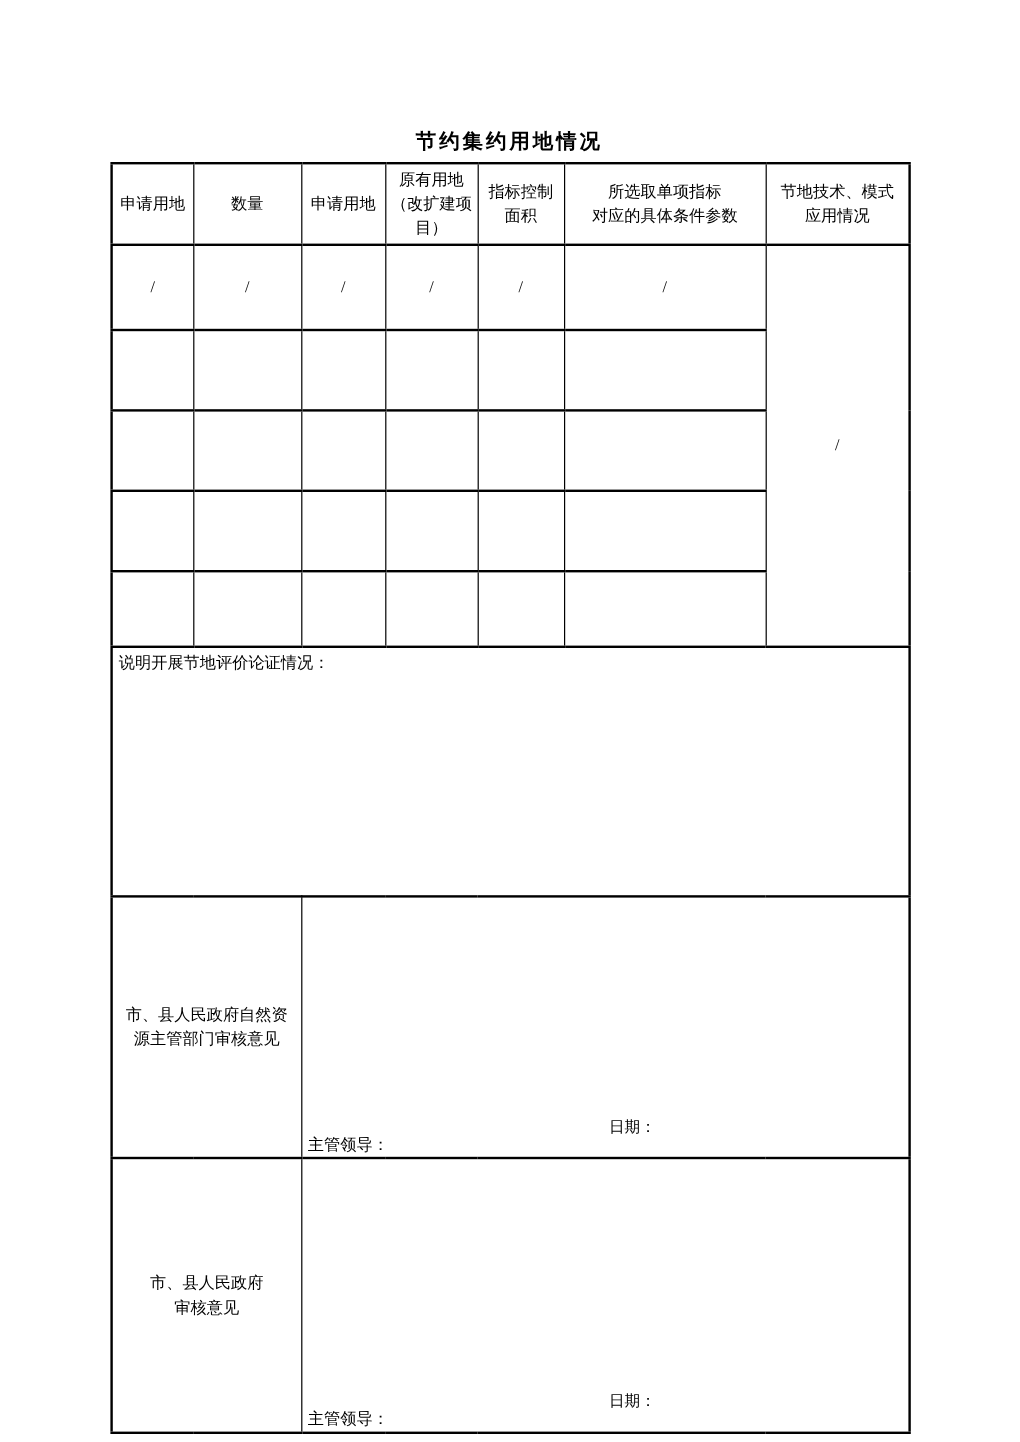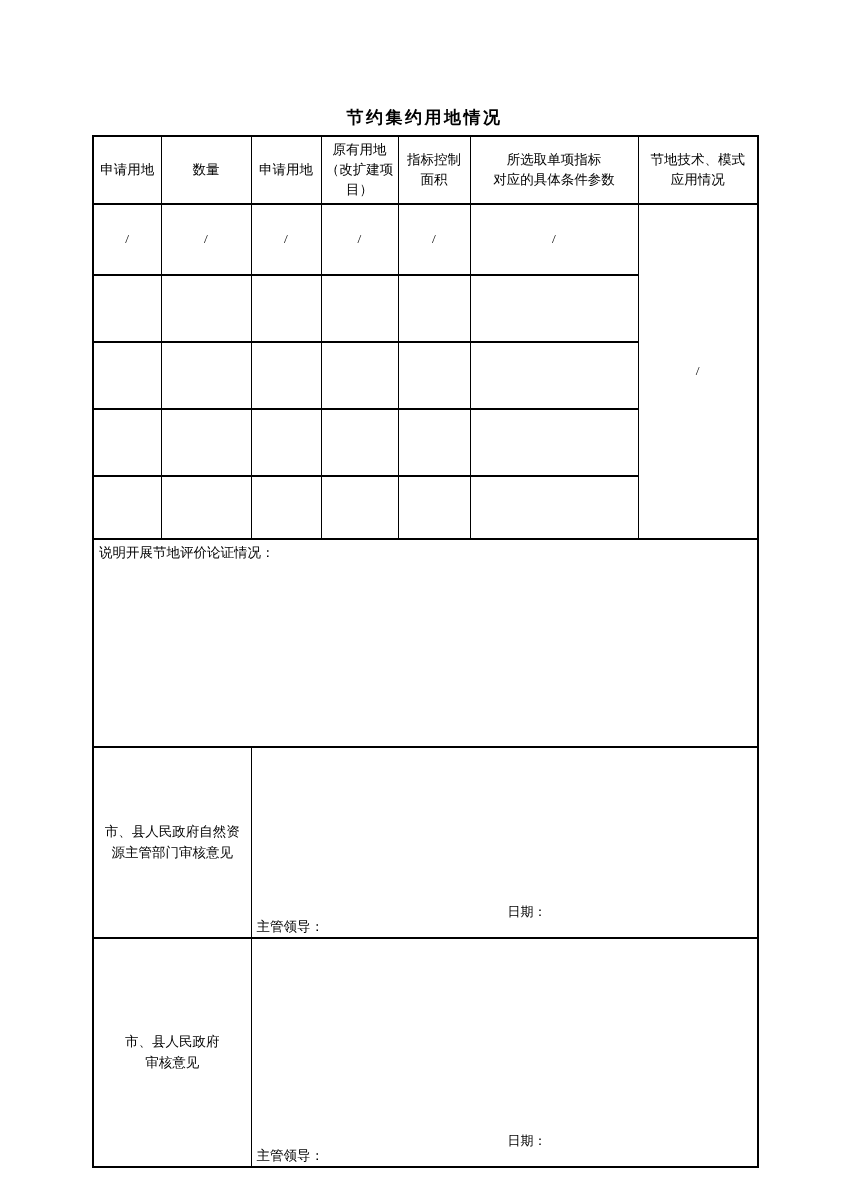--- a/index.html
+++ b/index.html
@@ -80,21 +80,21 @@
     left: 256px;
     bottom: 16px;
     font-size: 13px;
     white-space: nowrap;
   }
   .h-head { height: 68px; }
   .h-r1   { height: 71px; }
   .h-r    { height: 67px; }
   .h-r5   { height: 63px; }
   .h-note { height: 208px; }
-  .h-secA { height: 191px; margin-top: 28px; }
+  .h-secA { height: 218px; margin-top: 28px; }
   .h-secB { height: 229px; }
 </style>
 </head>
 <body>
 
 <div class="page">
 
   <div class="doc-title">节约集约用地情况</div>
 
   <table class="form-table">

